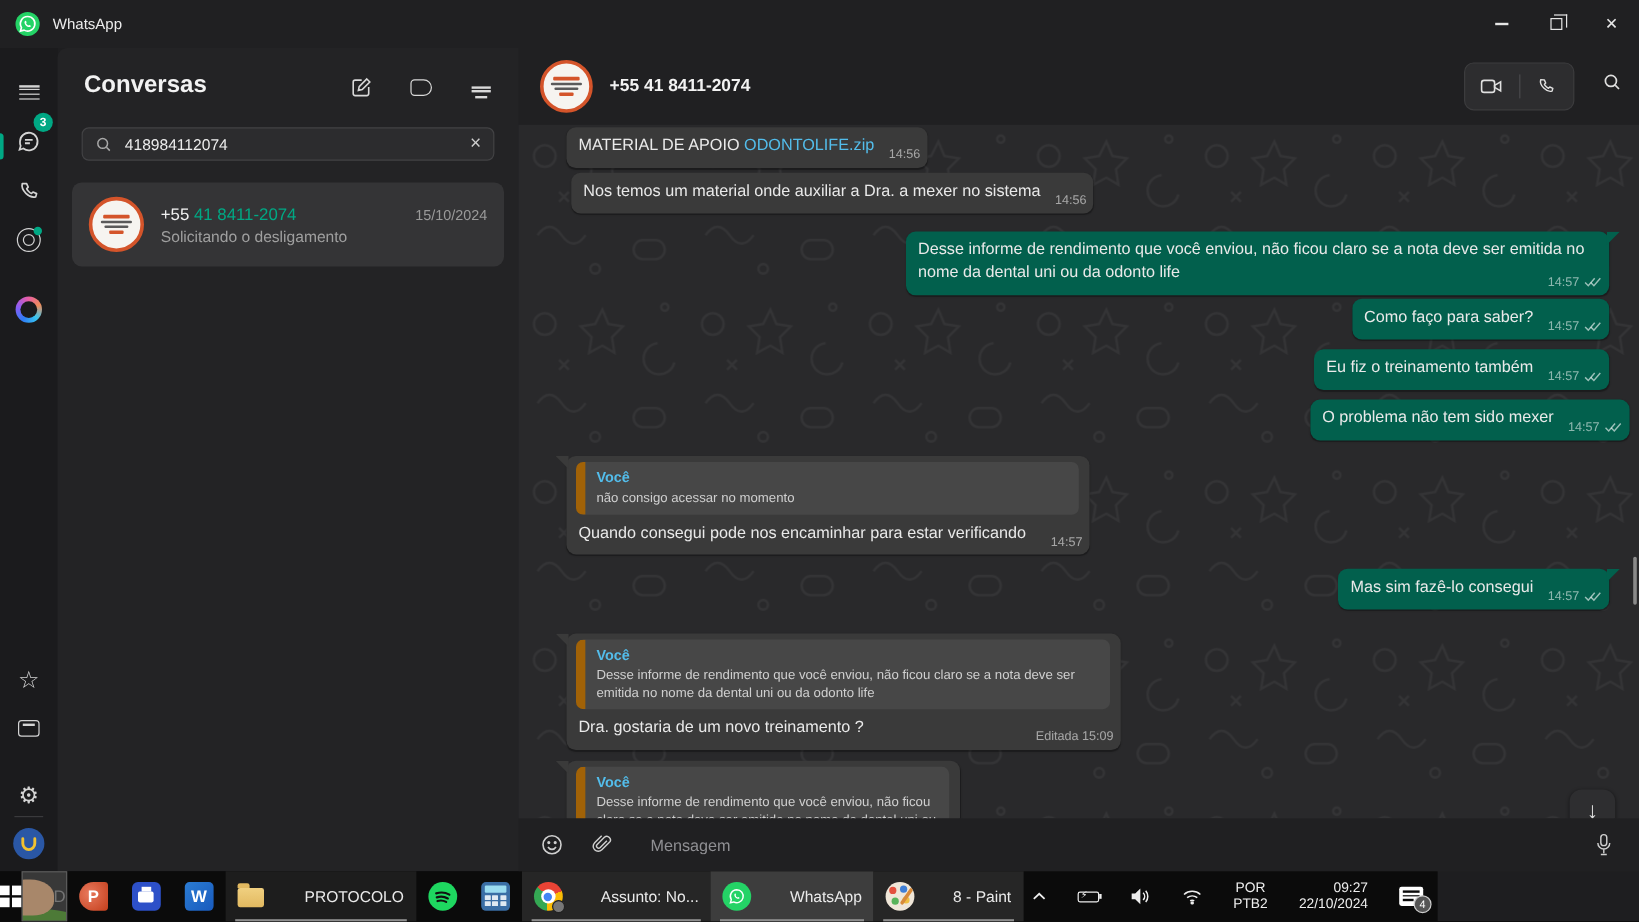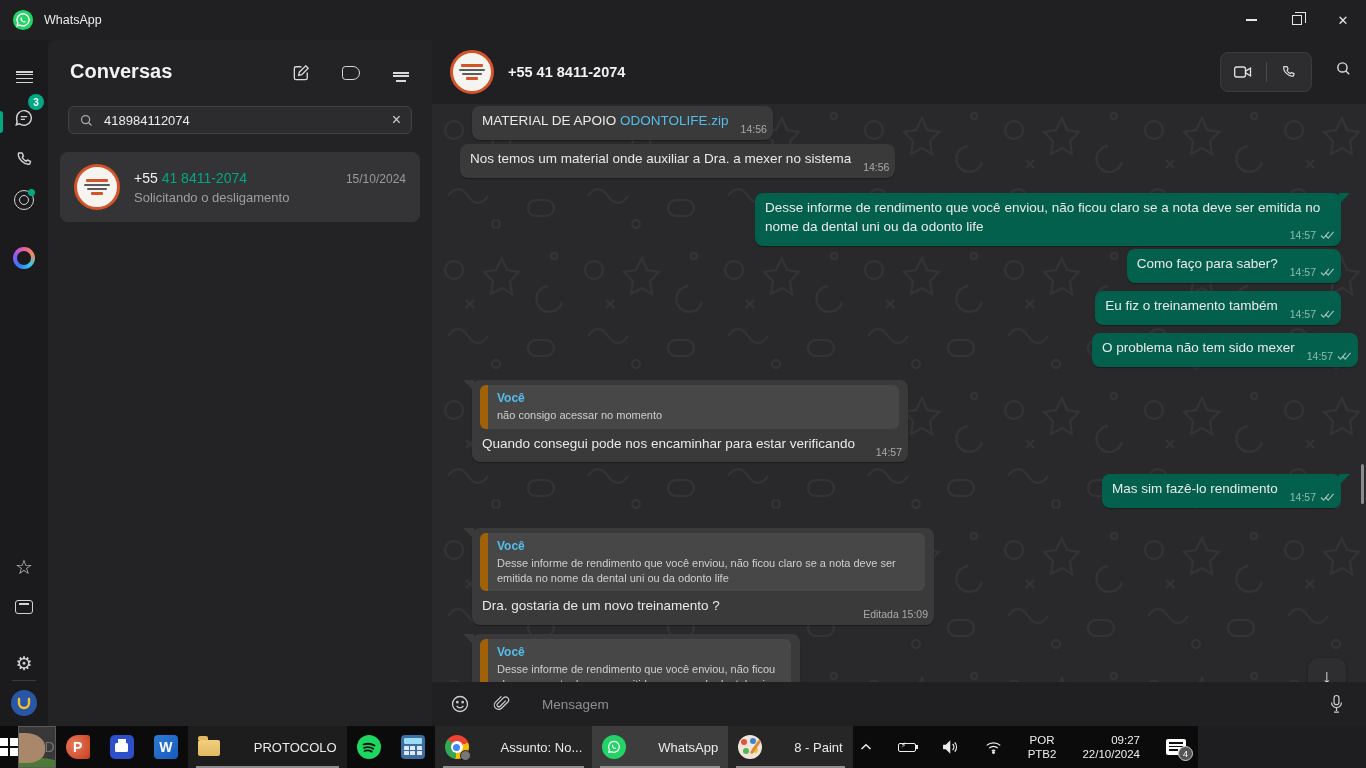--- a/index.html
+++ b/index.html
@@ -323,21 +323,21 @@
         <rect width="100%" height="100%" fill="url(#dd)"></rect>
       </svg>
 
       <div class="bubble in" style="left:40px; top:2px;">
         <span>MATERIAL DE APOIO </span><span class="msg-link">ODONTOLIFE.zip</span>
         <span class="meta">
             <span>14:56</span>
           </span>
       </div>
 
-      <div class="bubble in" style="left:28px; top:40px;">
+      <div class="bubble in" style="left:44px; top:40px;">
         <span>Nos temos um material onde auxiliar a Dra. a mexer no sistema</span>
         <span class="meta">
             <span>14:56</span>
           </span>
       </div>
 
       <div class="bubble out" style="right:25px; top:89px; width:586px;">
         <span class="tail tr"></span>
         <span>Desse informe de rendimento que você enviou, não ficou claro se a nota deve ser emitida no nome da dental uni ou da odonto life</span>
         <span class="meta">
@@ -389,21 +389,21 @@
           <span class="quote-text">não consigo acessar no momento</span>
         </div>
         <span>Quando consegui pode nos encaminhar para estar verificando</span>
         <span class="meta">
             <span>14:57</span>
           </span>
       </div>
 
       <div class="bubble out" style="right:25px; top:370px;">
         <span class="tail tr"></span>
-        <span>Mas sim fazê-lo rendimento</span>
+        <span>Mas sim fazê-lo consegui</span>
         <span class="meta">
             <span>14:57</span>
           <svg class="ticks" width="15" height="10" viewBox="0 0 16 10">
               <path d="M1 5.5 3.8 8.3 9.5 1.7" stroke="currentColor" fill="none" stroke-width="1.3"></path>
               <path d="M6 5.5 8.8 8.3 14.5 1.7" stroke="currentColor" fill="none" stroke-width="1.3"></path>
             </svg>
         </span>
       </div>
 
       <div class="bubble in" style="left:40px; top:424px; width:462px;">

